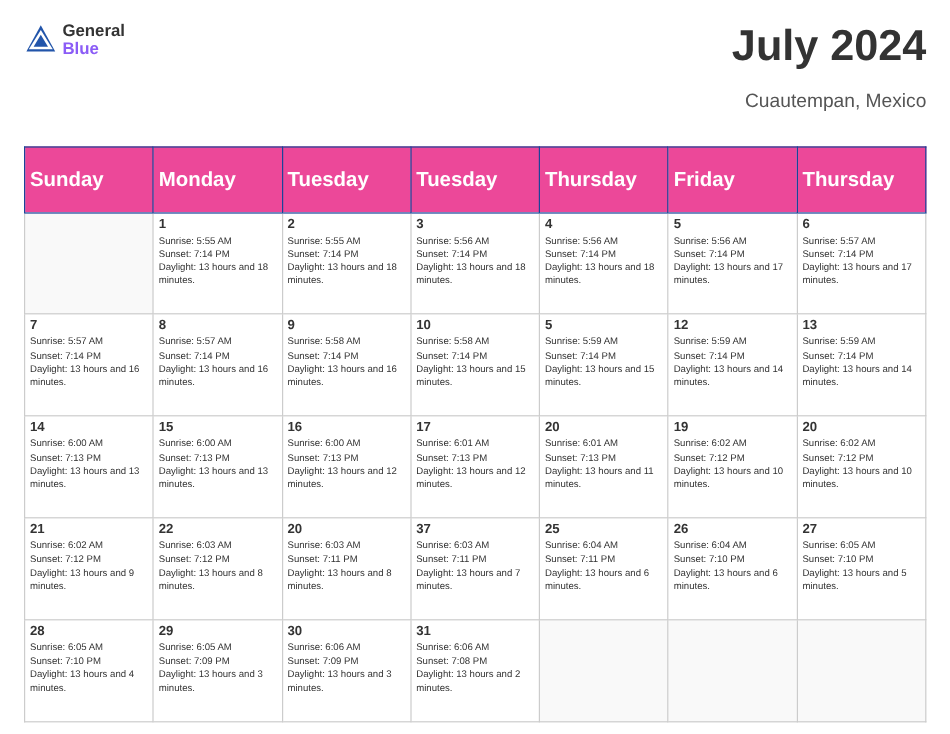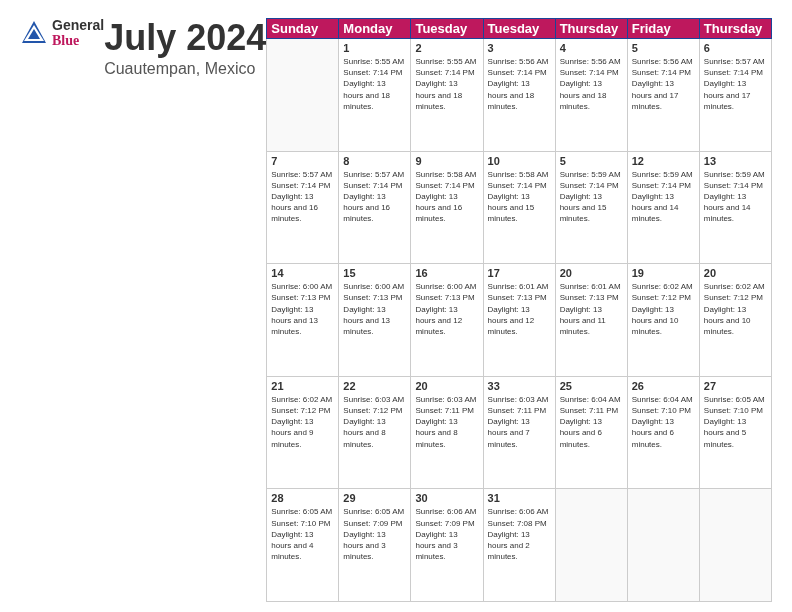--- a/index.html
+++ b/index.html
@@ -8,71 +8,74 @@
       background: #fff;
       width: 792px;
       height: 612px;
       overflow: hidden;
     }
     .page {
       width: 792px;
       height: 612px;
       padding: 18px 20px 10px 20px;
       display: flex;
+      flex-direction: column;
+      gap: 18px;
     }
     .header {
       display: flex;
       justify-content: space-between;
       align-items: flex-start;
       margin-bottom: 10px;
     }
     .logo {
       display: flex;
       align-items: center;
     }
     .logo-text {
       display: flex;
       flex-direction: column;
       font-size: 14px;
       font-weight: bold;
       line-height: 1.1;
     }
     .logo-general { color: #333; }
-    .logo-blue { color: #be185d; font-family: Liberation Serif, serif; }
+    .logo-blue { color: #8b5cf6; }
     .logo-icon {
       width: 28px;
       height: 28px;
       margin-right: 4px;
     }
     .title-block {
+      text-align: right;
     }
     .title-month {
       font-size: 36px;
       font-weight: bold;
       color: #333;
       line-height: 1.1;
     }
     .title-location {
       font-size: 16px;
       color: #555;
-      margin-top: 2px;
+      margin-top: 18px;
     }
     .calendar {
       flex: 1;
       border: 1px solid #ccc;
       border-collapse: collapse;
       width: 100%;
       table-layout: fixed;
     }
     .calendar th {
-      background: #be185d;
+      background: #ec4899;
       color: #fff;
-      font-size: 13px;
+      font-size: 17px;
       font-weight: bold;
-      padding: 2px 4px;
+      padding: 17px 4px;
       text-align: left;
       border: 1px solid #1a4499;
     }
     .calendar td {
       border: 1px solid #ccc;
       vertical-align: top;
       padding: 3px 4px;
       font-size: 8.5px;
       color: #333;
       background: #fff;
@@ -269,21 +272,21 @@
 Sunset: 7:12 PM
 Daylight: 13 hours and 8 minutes.</div>
           </td>
           <td>
             <span class="day-number">20</span>
             <div class="day-info" style="white-space: pre-line;">Sunrise: 6:03 AM
 Sunset: 7:11 PM
 Daylight: 13 hours and 8 minutes.</div>
           </td>
           <td>
-            <span class="day-number">33</span>
+            <span class="day-number">37</span>
             <div class="day-info" style="white-space: pre-line;">Sunrise: 6:03 AM
 Sunset: 7:11 PM
 Daylight: 13 hours and 7 minutes.</div>
           </td>
           <td>
             <span class="day-number">25</span>
             <div class="day-info" style="white-space: pre-line;">Sunrise: 6:04 AM
 Sunset: 7:11 PM
 Daylight: 13 hours and 6 minutes.</div>
           </td>

